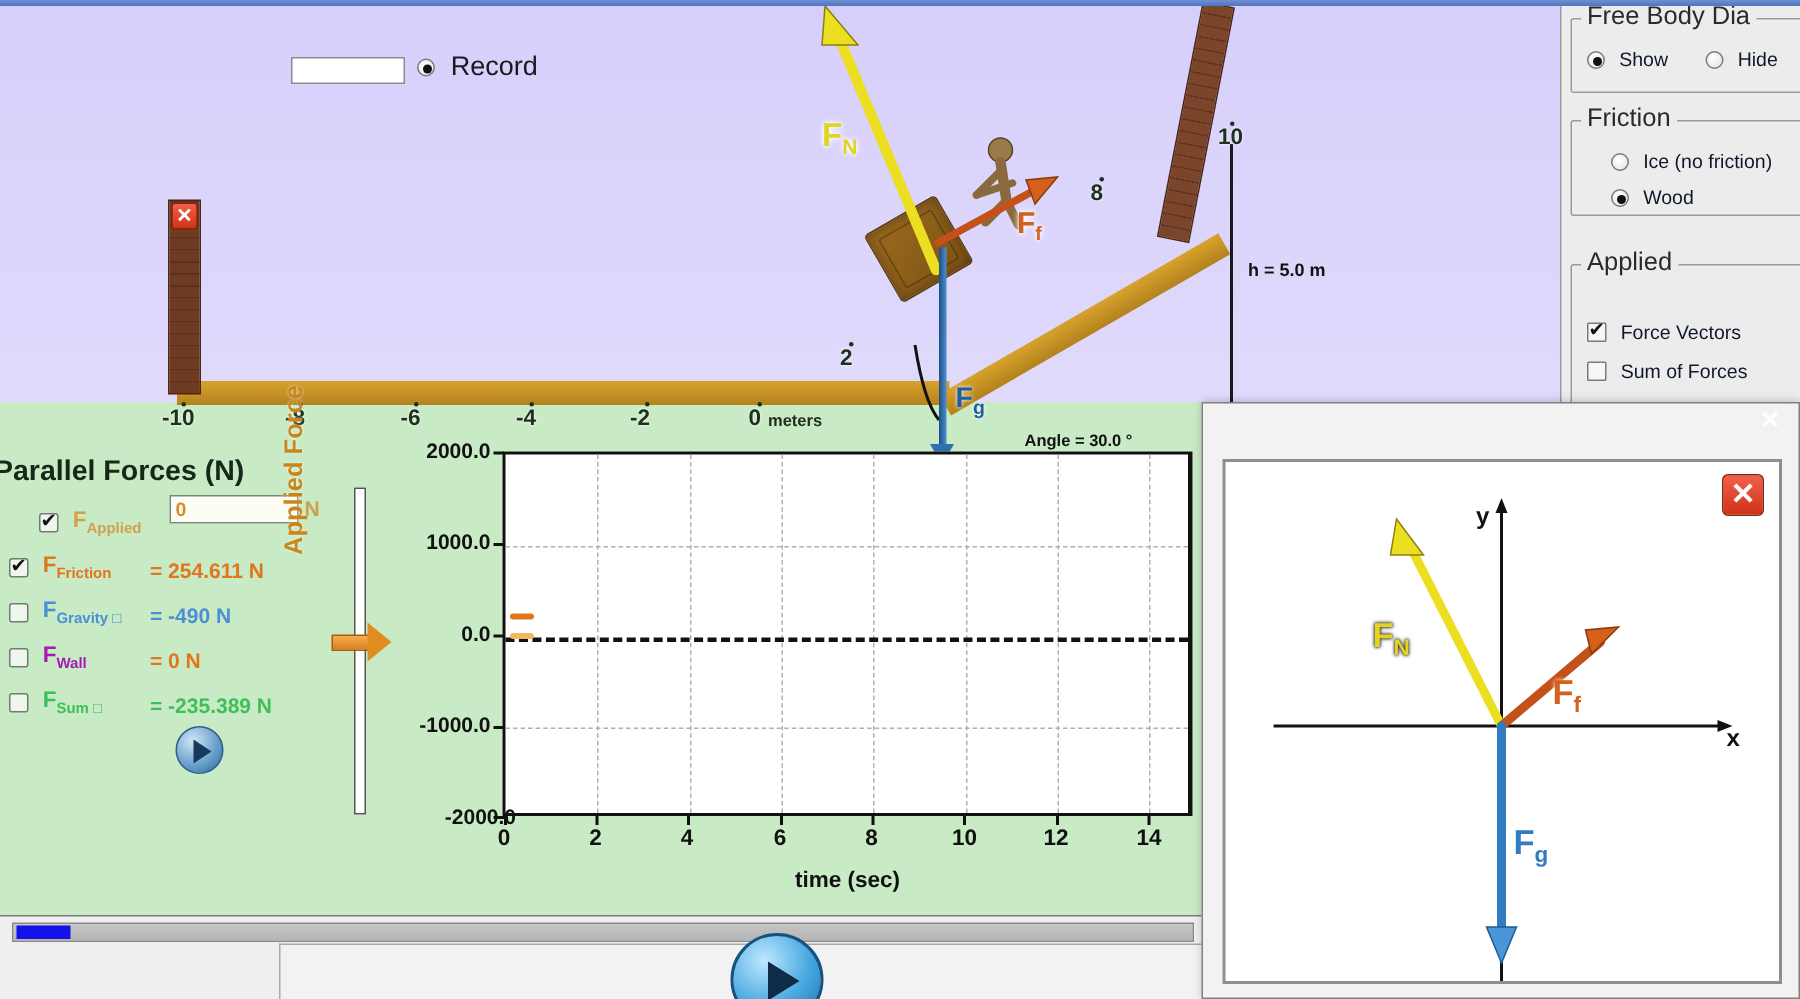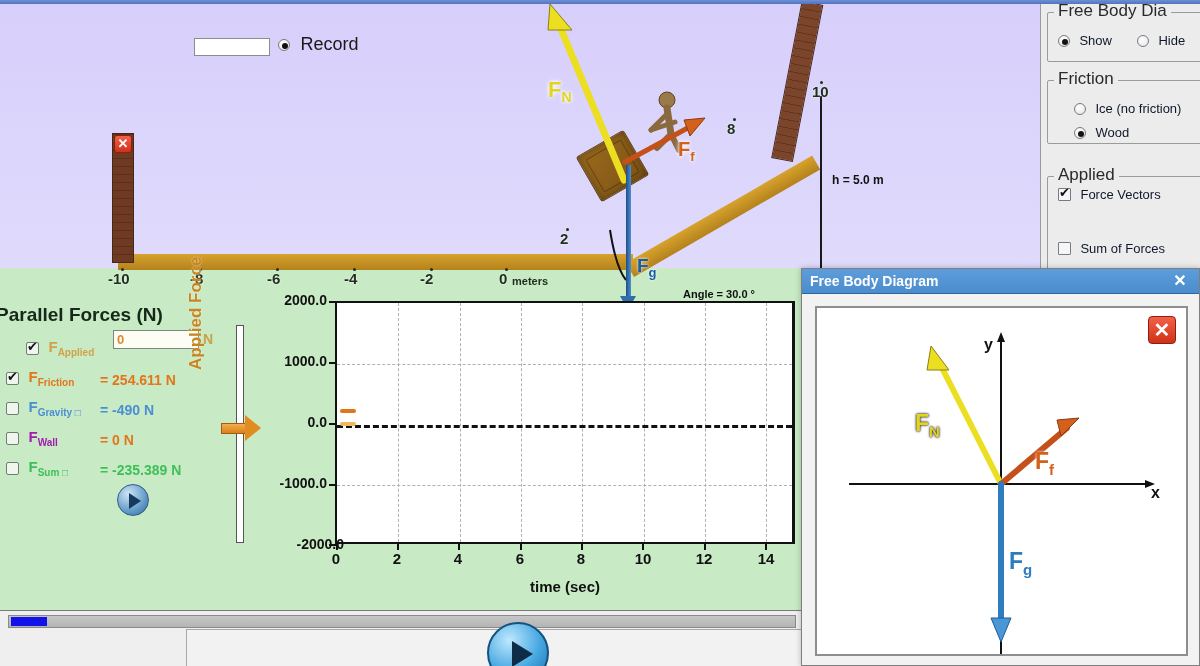--- a/index.html
+++ b/index.html
@@ -449,33 +449,32 @@
         <span class="rlabel">Ice (no friction)</span>
       </div>
       <div class="opt-row" style="left:26px;top:42px;">
         <span class="radio on"></span>
         <span class="rlabel">Wood</span>
       </div>
     </div>
 
     <div class="group" style="left:6px;top:176px;width:170px;height:96px;">
       <div class="group-title">Applied</div>
-      <div class="opt-row" style="left:10px;top:8px;">
+      <div class="opt-row" style="left:10px;top:36px;">
         <span class="cbx on"></span>
         <span class="rlabel">Force Vectors</span>
       </div>
       <div class="opt-row" style="left:10px;top:62px;">
         <span class="cbx"></span>
         <span class="rlabel">Sum of Forces</span>
       </div>
     </div>
   </div>
 
   <div id="fbd-win">
-    <div id="fbd-title">Free Body Diagram</div>
     <div id="fbd-close">✕</div>
     <div id="fbd-body">
       <div id="fbd-x">✕</div>
 
       <svg width="373" height="350" style="position:absolute;left:0;top:0;">
         <line x1="184" y1="32" x2="184" y2="346" stroke="#111" stroke-width="2"></line>
         <polygon points="184,24 180,34 188,34" fill="#111"></polygon>
         <line x1="32" y1="176" x2="330" y2="176" stroke="#111" stroke-width="2"></line>
         <polygon points="338,176 328,172 328,180" fill="#111"></polygon>
 

